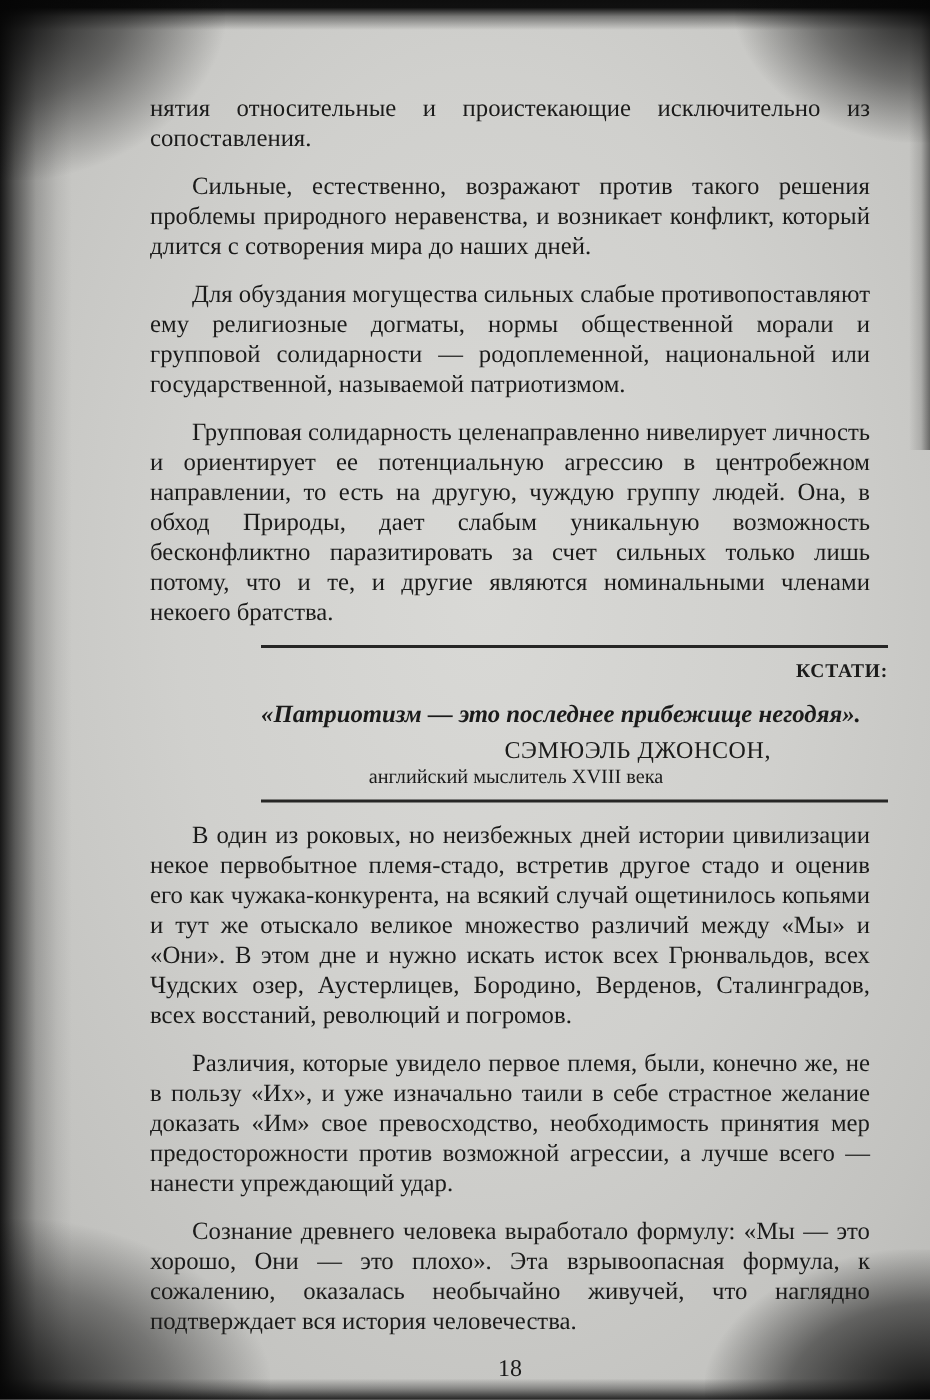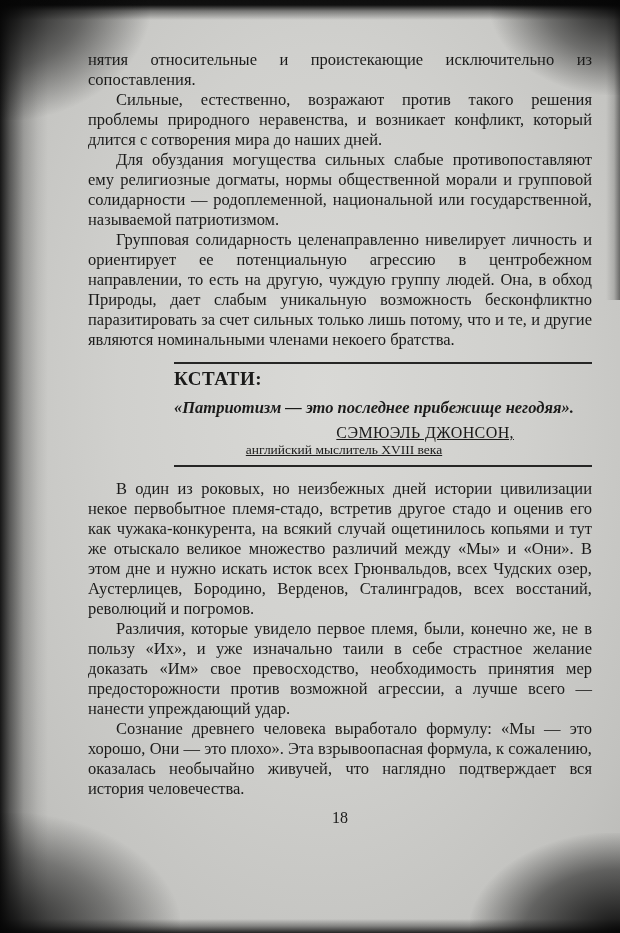--- a/index.html
+++ b/index.html
@@ -56,48 +56,47 @@
     left: 88px;
     top: 50px;
     width: 504px;
     color: #1b1b1a;
     font-size: 16.5px;
     line-height: 20px;
     text-align: justify;
     hyphens: auto;
     -webkit-hyphens: auto;
   }
-  .content p { margin: 0; }
+  .content p { margin: 12px; }
   .content p.indent { text-indent: 28px; }
 
   .aside {
     margin: 12px 0 12px 86px;
   }
   .rule {
     height: 2px;
     background: #262625;
   }
   .aside-heading {
-    text-align: left;
+    text-align: right;
     font-weight: bold;
-    font-size: 19px;
+    font-size: 13px;
     padding: 5px 0 9px 0;
     letter-spacing: 0.5px;
   }
   .aside-quote {
     font-weight: bold;
     font-style: italic;
     margin: 0 0 5px 0 !important;
     text-align: justify;
   }
   .attrib {
     text-align: right;
     padding-right: 78px;
     margin-bottom: 7px;
-    text-decoration: underline;
   }
   .attrib-name {
     font-size: 16px;
     letter-spacing: 0.4px;
     line-height: 19px;
   }
   .attrib-role {
     font-size: 13.5px;
     line-height: 16px;
     text-align: center;

